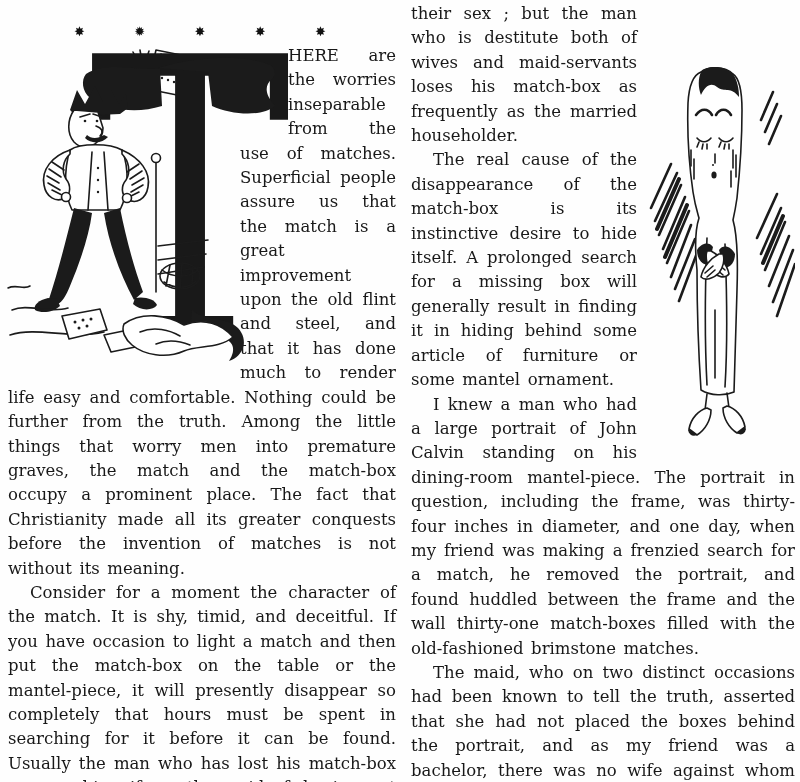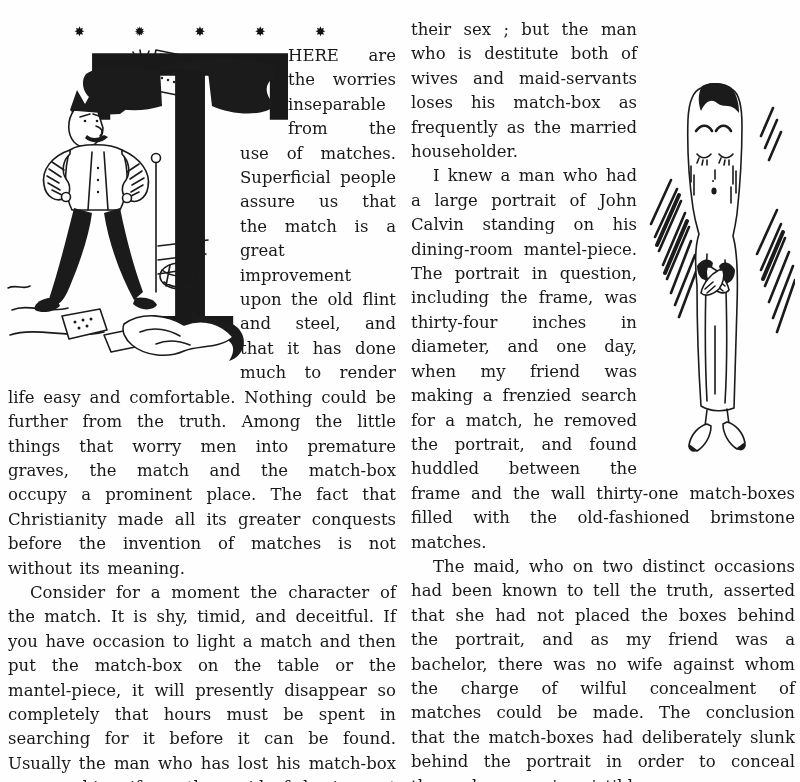--- a/index.html
+++ b/index.html
@@ -6,21 +6,21 @@
   html, body { margin: 0; padding: 0; background: #ffffff; }
   .page {
     width: 800px; height: 782px; overflow: hidden;
     background: #fefefe; color: #181818;
     font-family: "DejaVu Serif", serif;
     display: flex; gap: 15px; padding: 0 5px 0 8px;
     position: relative;
   }
   .col { position: relative; }
   .col-left  { width: 388px; }
-  .col-right { width: 384px; padding-top: 18px; }
+  .col-right { width: 384px; padding-top: 2px; }
 
   .para {
     margin: 0; text-align: justify;
     font-size: 16.5px; line-height: 24.4px;
     word-spacing: 0.14em; color: #181818;
   }
   .para.indent { text-indent: 22px; }
 
   .ornaments {
     display: flex; justify-content: space-between;
@@ -188,17 +188,18 @@
           <path class="ink-line" d="M62,336 L60,352 M82,335 L84,350"></path>
           <path class="ink-white" d="M62,350 C54,352 46,360 44,371 L52,377 C60,372 66,362 66,352 Z"></path>
           <path class="ink-fill" d="M44,371 L52,377 C48,379 44,377 43,372 Z"></path>
           <path class="ink-white" d="M82,348 C90,350 98,358 100,369 L92,375 C84,370 78,360 78,350 Z"></path>
           <path class="ink-fill" d="M100,369 L92,375 C96,378 100,376 101,371 Z"></path>
         </g>
       </svg>
     </span>
 
     <p class="para">their sex ; but the man who is destitute both of wives and maid-servants loses his match-box as frequently as the married householder.</p>
+    <p class="para indent">The real cause of the disappearance of the match-box is its instinctive desire to hide itself. A prolonged search for a missing box will generally result in finding it in hiding behind some article of furniture or some mantel ornament.</p>
     <p class="para indent">I knew a man who had a large portrait of John Calvin standing on his dining-room mantel-piece. The portrait in question, including the frame, was thirty-four inches in diameter, and one day, when my friend was making a frenzied search for a match, he removed the portrait, and found huddled between the frame and the wall thirty-one match-boxes filled with the old-fashioned brimstone matches.</p>
     <p class="para indent">The maid, who on two distinct occasions had been known to tell the truth, asserted that she had not placed the boxes behind the portrait, and as my friend was a bachelor, there was no wife against whom the charge of wilful concealment of matches could be made. The conclusion that the match-boxes had deliberately slunk behind the portrait in order to conceal themselves was irresistible.</p>
   </div>
 
 </div>
 
 </body></html>

